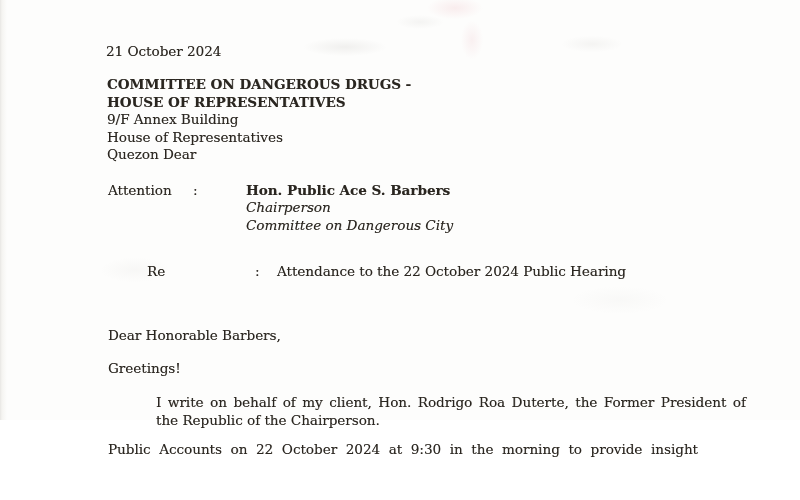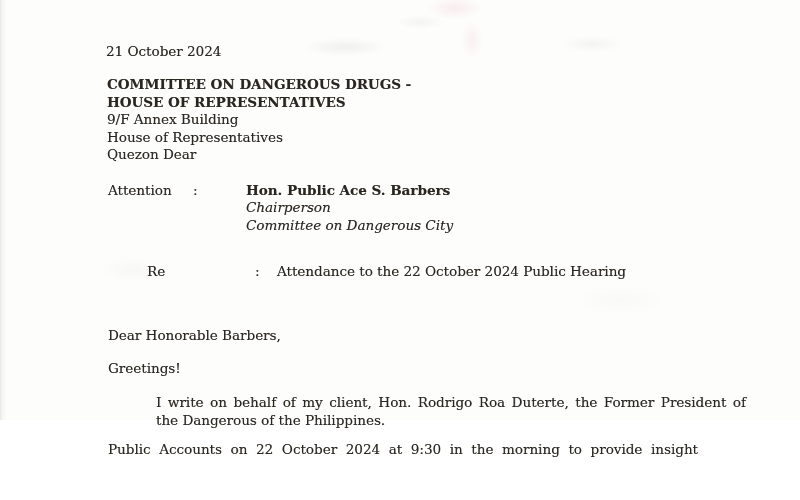--- a/index.html
+++ b/index.html
@@ -69,20 +69,20 @@
   <div class="abs re-label">Re</div>
   <div class="abs re-colon">:</div>
   <div class="abs re-val">Attendance to the 22 October 2024 Public Hearing</div>
 
   <div class="abs salutation">Dear Honorable Barbers,</div>
 
   <div class="abs greeting">Greetings!</div>
 
   <div class="abs para1">
     <div class="jl">I write on behalf of my client, Hon. Rodrigo Roa Duterte, the Former President of</div>
-    <div>the Dangerous of the Philippines.</div>
+    <div>the Republic of the Chairperson.</div>
   </div>
 
   <div class="abs para2">
     <div class="jl">Public Accounts on 22 October 2024 at 9:30 in the morning to provide insight</div>
   </div>
 
 </div>
 
 </body></html>

